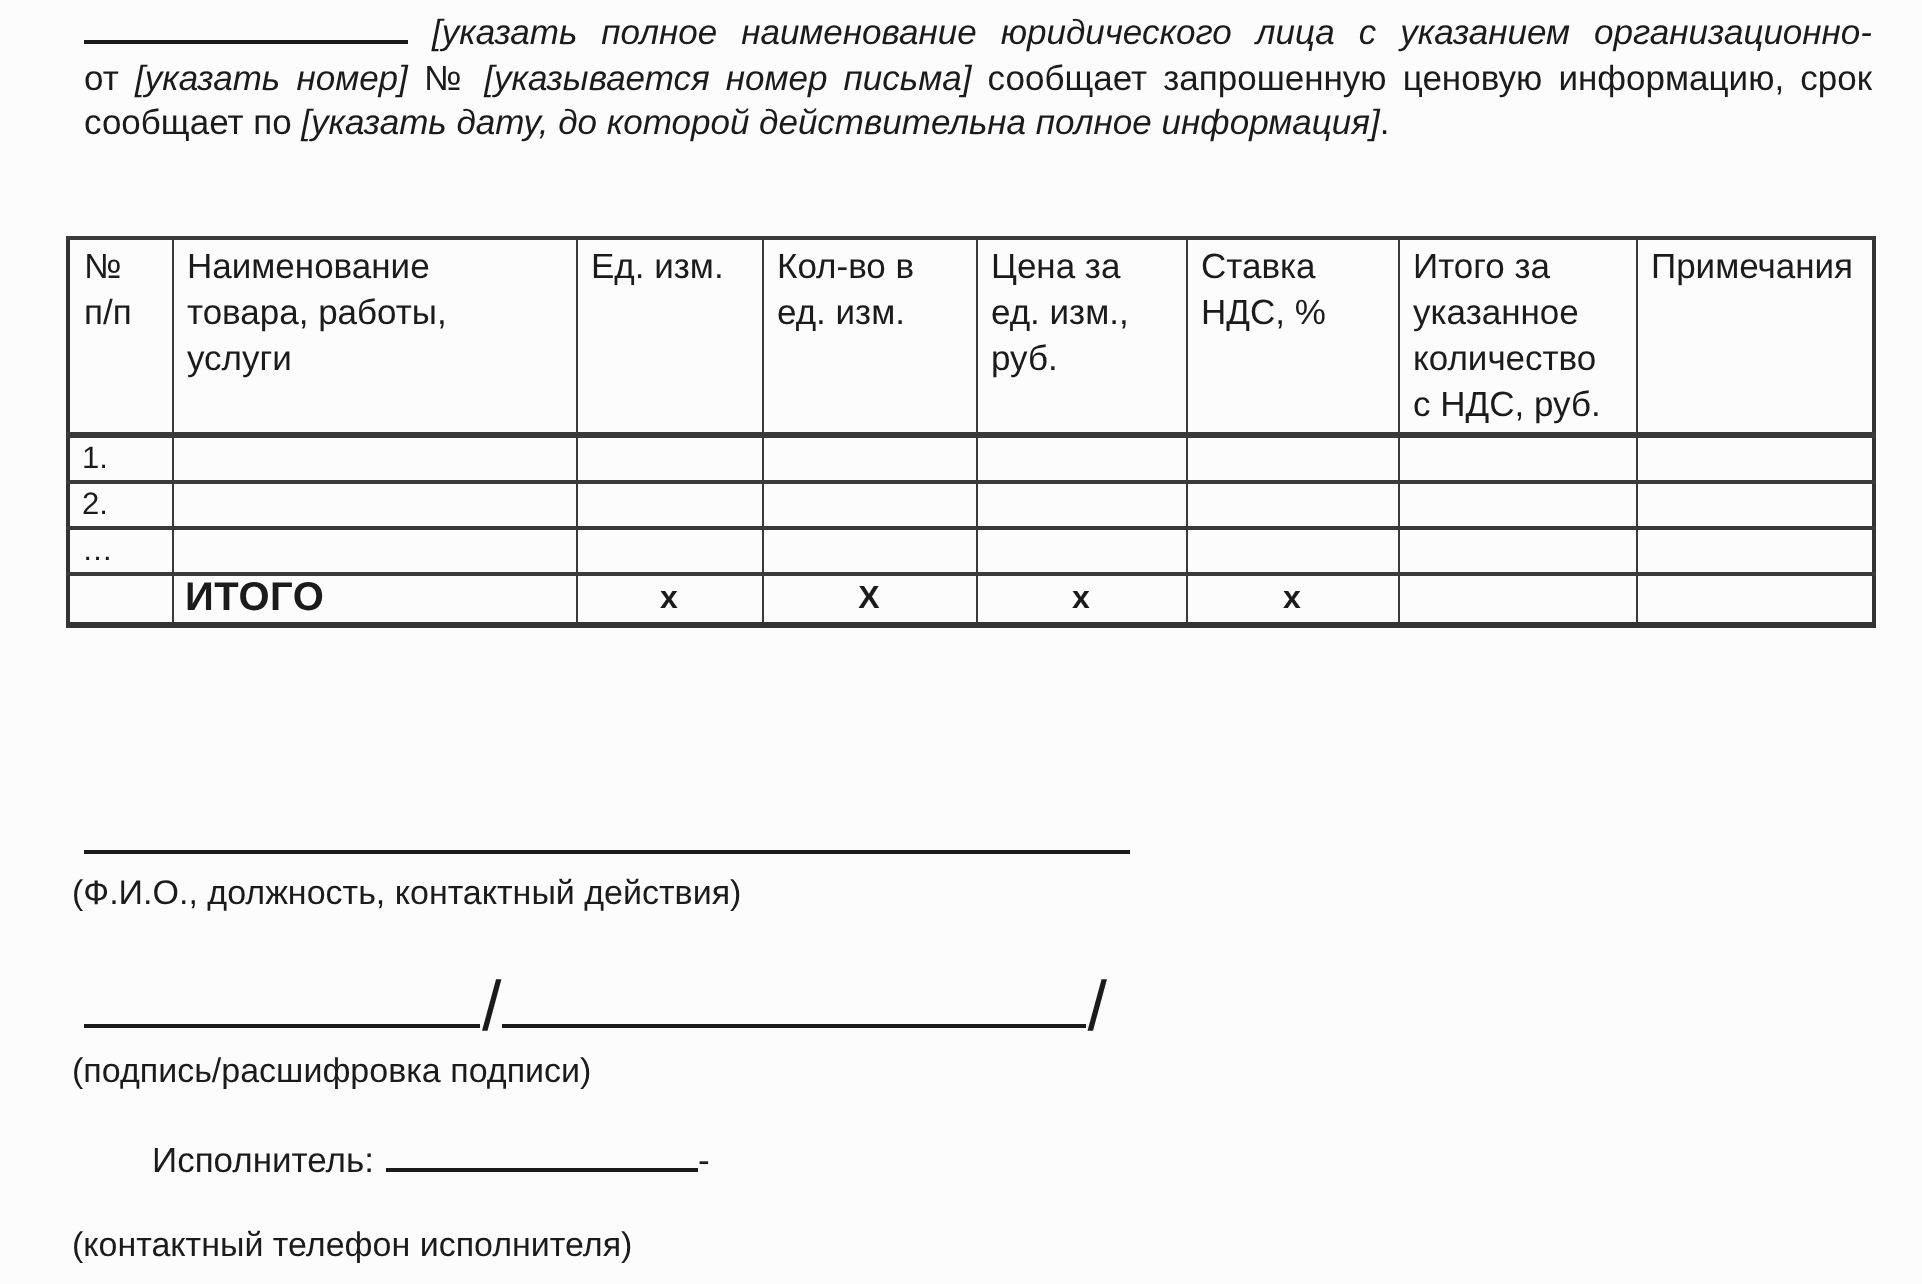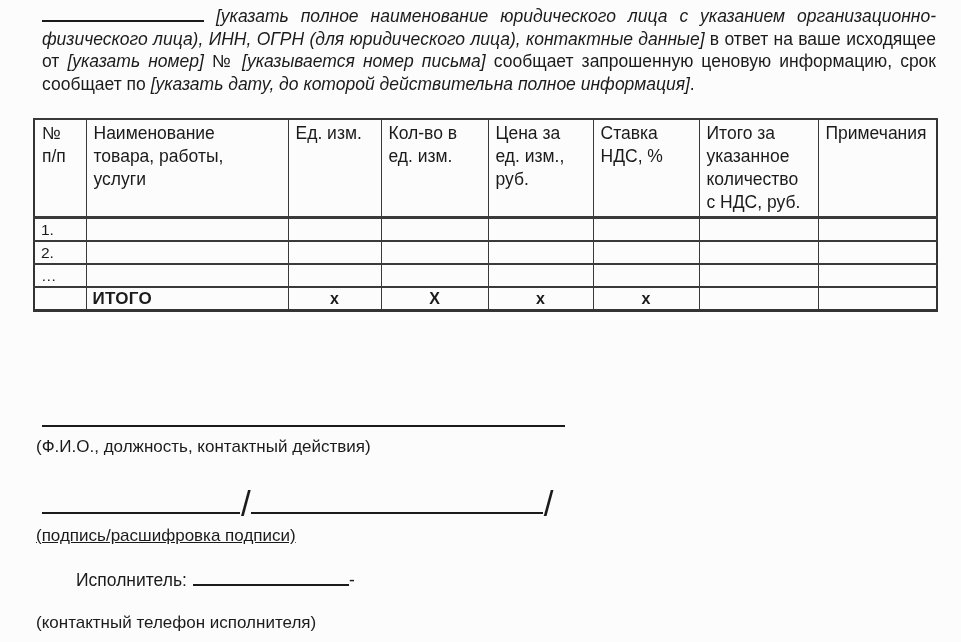--- a/index.html
+++ b/index.html
@@ -74,40 +74,40 @@
     font-size: 15.5px;
     padding: 0 6px;
     vertical-align: middle;
   }
   table.price tr.total-row td {
     font-weight: 700;
     font-size: 16px;
     height: 21px;
   }
   table.price tr.total-row td.total-label {
-    font-size: 17px;
+    font-size: 20px;
     letter-spacing: 0.3px;
   }
   table.price td.center { text-align: center; }
 
   
   .line-long {
     position: absolute;
     left: 42px;
     top: 425px;
     width: 523px;
     border-top: 2px solid #1b1b1b;
   }
   .cap {
     position: absolute;
     left: 36px;
     font-size: 17px;
   }
   .cap-fio   { top: 437px; }
-  .cap-sign  { top: 526px; text-decoration: underline; }
+  .cap-sign  { top: 526px; }
   .cap-phone { top: 613px; }
 
   .sig-row {
     position: absolute;
     left: 42px;
     top: 480px;
     height: 34px;
     display: flex;
     align-items: flex-end;
   }
@@ -136,21 +136,20 @@
     margin-left: 6px;
   }
 </style>
 </head>
 <body>
 
 <div class="page">
 
   <div class="intro">
       <div class="para-line"><span class="blank-inline intro-blank"></span><span> </span><span class="it">[указать полное наименование юридического лица с указанием организационно-</span></div>
-      <div class="para-line"><span class="it">физического лица), ИНН, ОГРН (для юридического лица), контактные данные]</span><span> в ответ на ваше исходящее</span></div>
       <div class="para-line"><span>от </span><span class="it">[указать номер]</span><span> № </span><span class="it">[указывается номер письма]</span><span> сообщает запрошенную ценовую информацию, срок</span></div>
       <div class="para-line last"><span>сообщает по </span><span class="it">[указать дату, до которой действительна полное информация]</span><span>.</span></div>
     </div>
 
   <table class="price">
     <colgroup>
       <col style="width:52px">
         <col style="width:202px">
         <col style="width:93px">
       <col style="width:107px">

